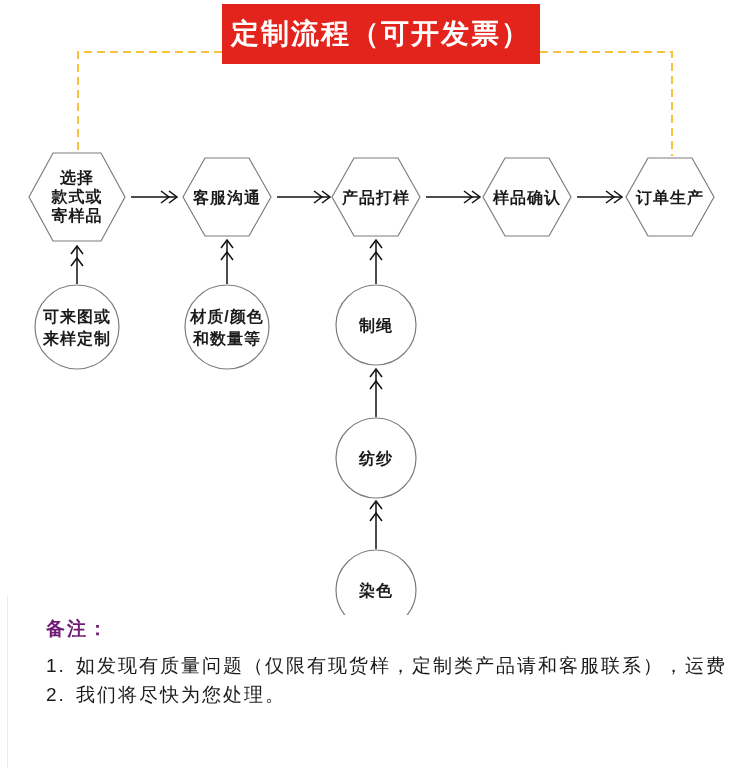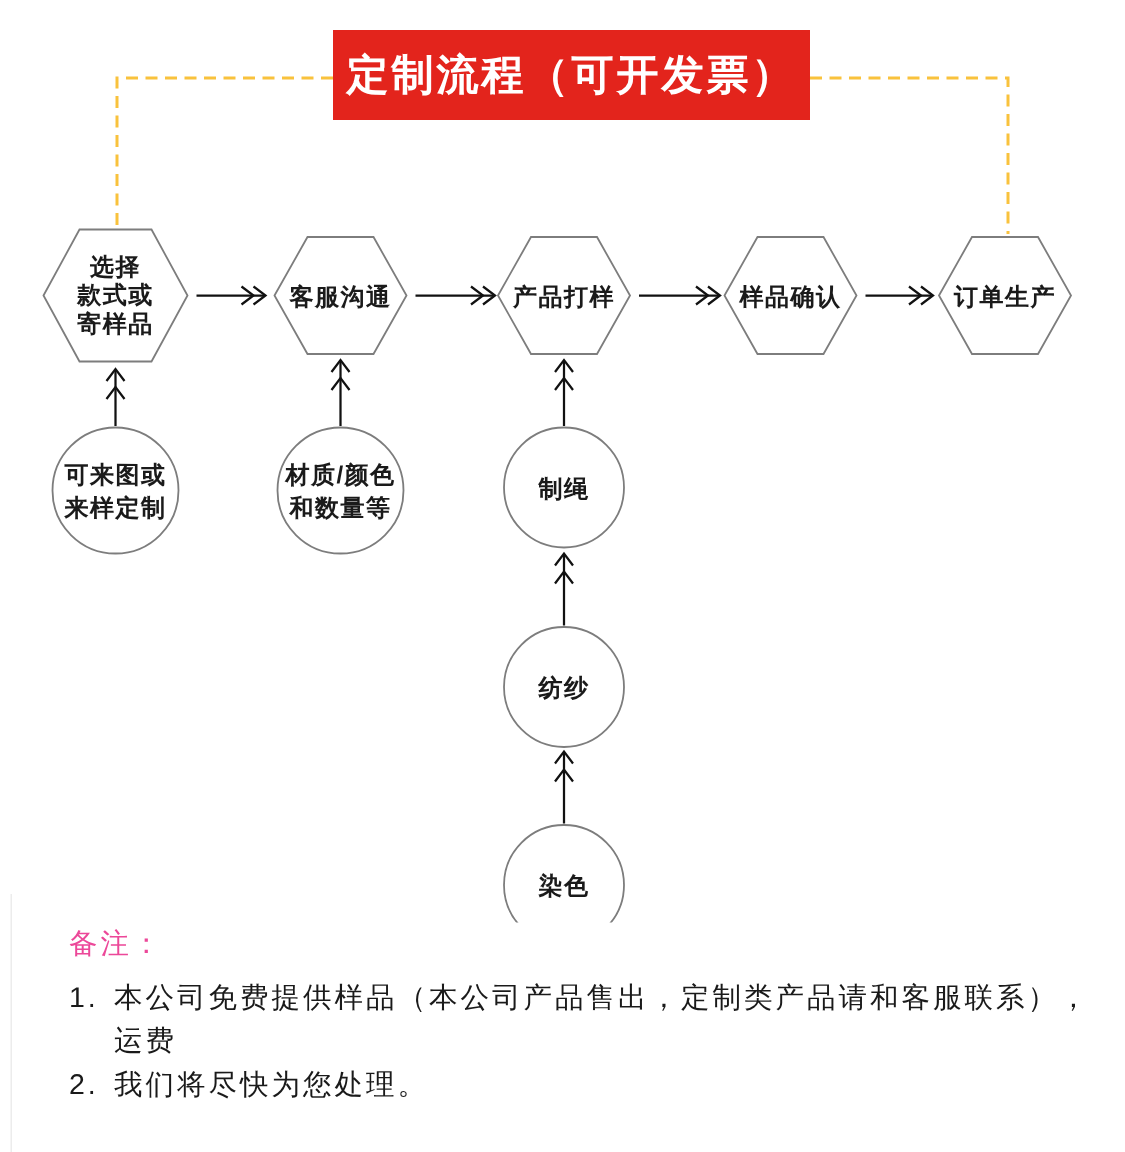--- a/index.html
+++ b/index.html
@@ -5,37 +5,37 @@
   html,body{margin:0;padding:0;}
   body{
     width:750px;height:768px;background:#ffffff;position:relative;overflow:hidden;
     font-family:"Liberation Sans", sans-serif;
   }
   .stage{position:absolute;inset:0;}
   
   .edge-line{position:absolute;left:7px;top:596px;width:1px;height:172px;background:#ececec;}
 
   .banner{
-    position:absolute;left:222px;top:20px;width:318px;height:60px;
+    position:absolute;left:222px;top:4px;width:318px;height:60px;
     background:#e3241c;display:flex;align-items:center;justify-content:center;
     color:#ffffff;font-size:28px;font-weight:700;letter-spacing:2px;
   }
 
   svg.flow{position:absolute;left:0;top:0;}
   .node-shape{fill:#ffffff;stroke:#7d7d7d;stroke-width:1.2;}
   .arrow-line{stroke:#111111;stroke-width:1.5;fill:none;}
   .chev{stroke:#111111;stroke-width:1.5;fill:none;}
   .dash{stroke:#f9c23c;stroke-width:2;fill:none;stroke-dasharray:8 5;}
   .node-label{
     font-family:"Liberation Sans", sans-serif;font-size:16px;font-weight:600;
     fill:#1a1a1a;text-anchor:middle;letter-spacing:1px;
   }
 
   .notes{position:absolute;left:46px;top:616px;width:700px;color:#1a1a1a;}
-  .notes-heading{color:#ec4899;font-size:19px;font-weight:400;letter-spacing:2px;margin-bottom:9px;}
+  .notes-heading{color:#701a75;font-size:19px;font-weight:700;letter-spacing:2px;margin-bottom:9px;}
   .note-item{display:flex;font-size:19px;line-height:29px;letter-spacing:2px;}
   .note-num{flex:0 0 30px;}
   .note-lines{flex:1;}
 </style>
 </head>
 <body>
 
 <div class="stage">
 
   <div class="edge-line"></div>
@@ -124,21 +124,21 @@
     <text class="node-label" x="376" y="464">纺纱</text>
     <text class="node-label" x="376" y="596">染色</text>
   </svg>
 
   <div class="notes">
     <div class="notes-heading">备注：</div>
 
     <div class="note-item">
       <span class="note-num">1.</span>
       <div class="note-lines">
-        <div>本公司免费提供样品（本公司产品售出，定制类产品请和客服联系），运费</div>
+        <div>如发现有质量问题（仅限有现货样，定制类产品请和客服联系），运费</div>
       </div>
     </div>
 
     <div class="note-item">
       <span class="note-num">2.</span>
       <div class="note-lines">
         <div>我们将尽快为您处理。</div>
       </div>
     </div>
   </div>

